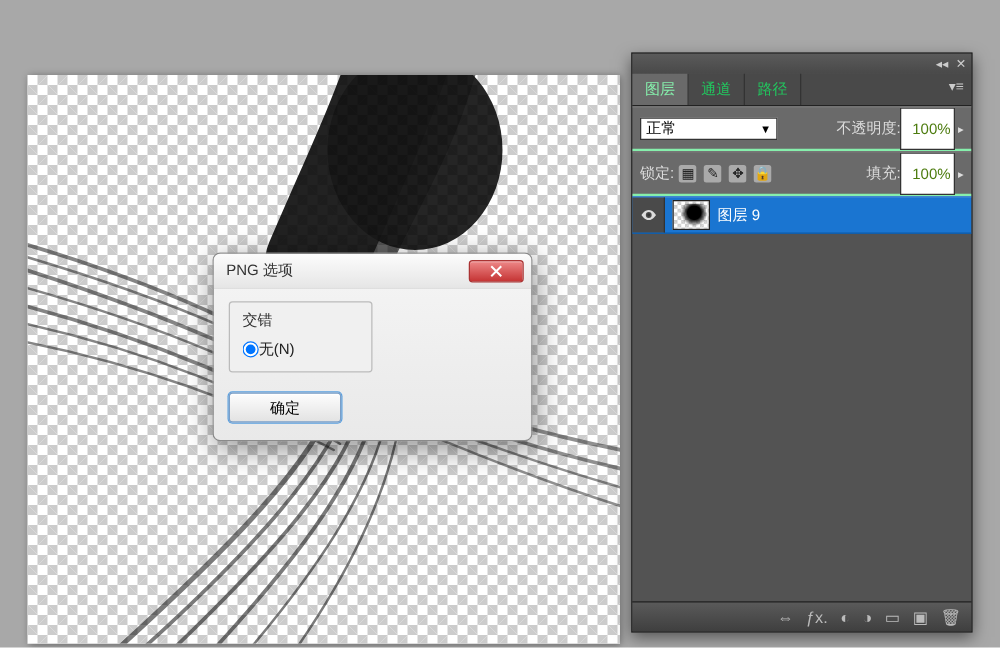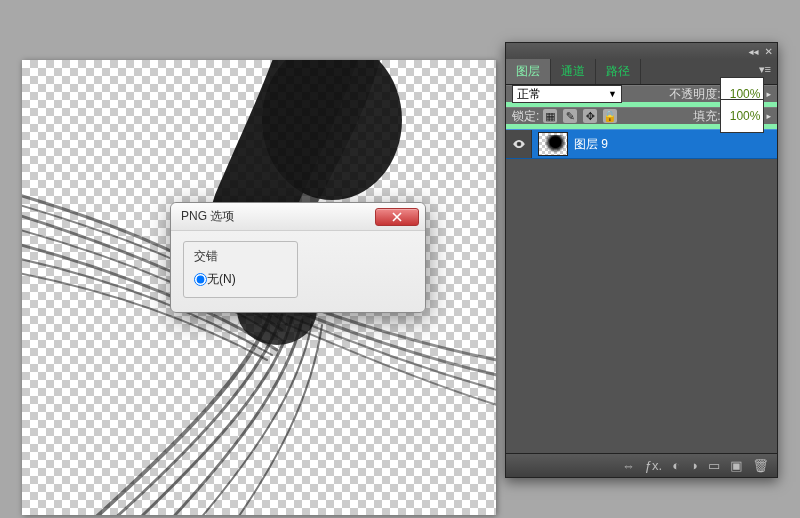--- a/index.html
+++ b/index.html
@@ -25,41 +25,41 @@
   background: linear-gradient(#f5f5f5, #e9e9e9); border: 1px solid #8a8a8a; border-radius: 6px;
   box-shadow: 2px 6px 24px rgba(0,0,0,0.45); }
 .dialog-title { height: 28px; display: flex; align-items: center; padding: 0 6px 0 10px;
   background: linear-gradient(#fcfcfc, #e6e6e6); border-bottom: 1px solid #cfcfcf;
   border-radius: 6px 6px 0 0; font-size: 12px; color: #333; text-align: center; }
 .dialog-title .spacer { flex: 1; }
 .close-btn { width: 44px; height: 18px; border-radius: 3px;
   background: linear-gradient(#e88,#c53434); border: 1px solid #a33; color: #fff;
   display: flex; align-items: center; justify-content: center; font-size: 11px; cursor: pointer;
   box-shadow: inset 0 1px 0 rgba(255,255,255,0.3); }
-.dialog-body { display: flex; padding: 10px 12px 14px; gap: 10px; }
+.dialog-body { display: flex; padding: 10px 12px 14px; gap: 10px; flex-direction: column; }
 .fieldset { border: 1px solid #bbb; border-radius: 3px; padding: 6px 10px 8px; width: 115px; background: #f0f0f0; }
 .fieldset-legend { font-size: 12px; color: #333; margin-bottom: 4px; }
 .radio-row { display: flex; align-items: center; gap: 0; font-size: 12px; color: #222; height: 20px; }
 .radio-row input { margin: 0; }
 .btn-col { display: flex; flex-direction: column; gap: 8px; margin-top: 6px; }
 .dlg-btn { width: 90px; height: 24px; font-size: 12px; background: linear-gradient(#fdfdfd,#e3e3e3);
   border: 1px solid #7a9ec7; border-radius: 3px; cursor: pointer; box-shadow: inset 0 1px 0 #fff; }
 .dlg-btn.default { box-shadow: 0 0 0 1px #5aa0e0, inset 0 1px 0 #fff; }
 
 
 .panel { position: absolute; right: 22px; top: 42px; width: 273px; background: #535353;
   border: 1px solid #222; box-shadow: 0 4px 12px rgba(0,0,0,0.5); }
 .panel-topbar { height: 16px; background: linear-gradient(#5a5a5a,#494949); display: flex; justify-content: flex-end; align-items: center; gap: 6px; padding: 0 4px; }
 .panel-topbar span { color: #ccc; font-size: 10px; cursor: pointer; }
 .tabs { display: flex; background: #494949; border-bottom: 1px solid #222; }
 .tab { padding: 4px 10px; font-size: 12px; color: #22c55e; border-right: 1px solid #333; cursor: pointer; }
 .tab.active { background: #6a6a6a; color: #86efac; }
 .tab-menu { margin-left: auto; padding: 4px 6px; color: #ccc; cursor: pointer; font-size: 11px; }
 .row { display: flex; align-items: center; background: #6a6a6a; border-top: 1px solid #7a7a7a;
-  border-bottom: 5px solid #86efac; padding: 3px 6px; font-size: 12px; color: #ddd; height: 22px; }
+  border-bottom: 2px solid #86efac; padding: 3px 6px; font-size: 12px; color: #ddd; height: 36px; }
 .select { background: #fff; color: #000; height: 18px; font-size: 12px; width: 110px; border: 1px solid #333;
   display: flex; align-items: center; padding: 0 4px; justify-content: space-between; cursor: pointer; }
 .select .tri { font-size: 9px; }
 .spacer-flex { flex: 1; }
 .pct-input { width: 44px; height: 18px; background: #fff; color: #4d7c0f; font-size: 12px; border: 1px solid #333;
   display: flex; align-items: center; justify-content: flex-end; padding: 16px 3px; }
 .tri-right { font-size: 9px; color: #ddd; margin-left: 2px; cursor: pointer; }
 .lock-icons { display: flex; gap: 6px; margin-left: 4px; }
 .lock-icons span { width: 14px; height: 14px; display: flex; align-items: center; justify-content: center;
   color: #222; font-size: 11px; background: #aaa; border-radius: 2px; cursor: pointer; }
@@ -132,20 +132,21 @@
   </div>
   <div class="dialog-body">
     <fieldset class="fieldset">
       <div class="fieldset-legend">交错</div>
       <label class="radio-row">
         <input type="radio" name="interlace" checked="" style="">
         <span>无(N)</span>
       </label>
     </fieldset>
     <div class="btn-col">
+      <button class="dlg-btn default">确定</button>
     </div>
   </div>
 </div>
 
 <div class="panel">
   <div class="panel-topbar">
     <span>◂◂</span>
     <span>✕</span>
   </div>
   <div class="tabs">

